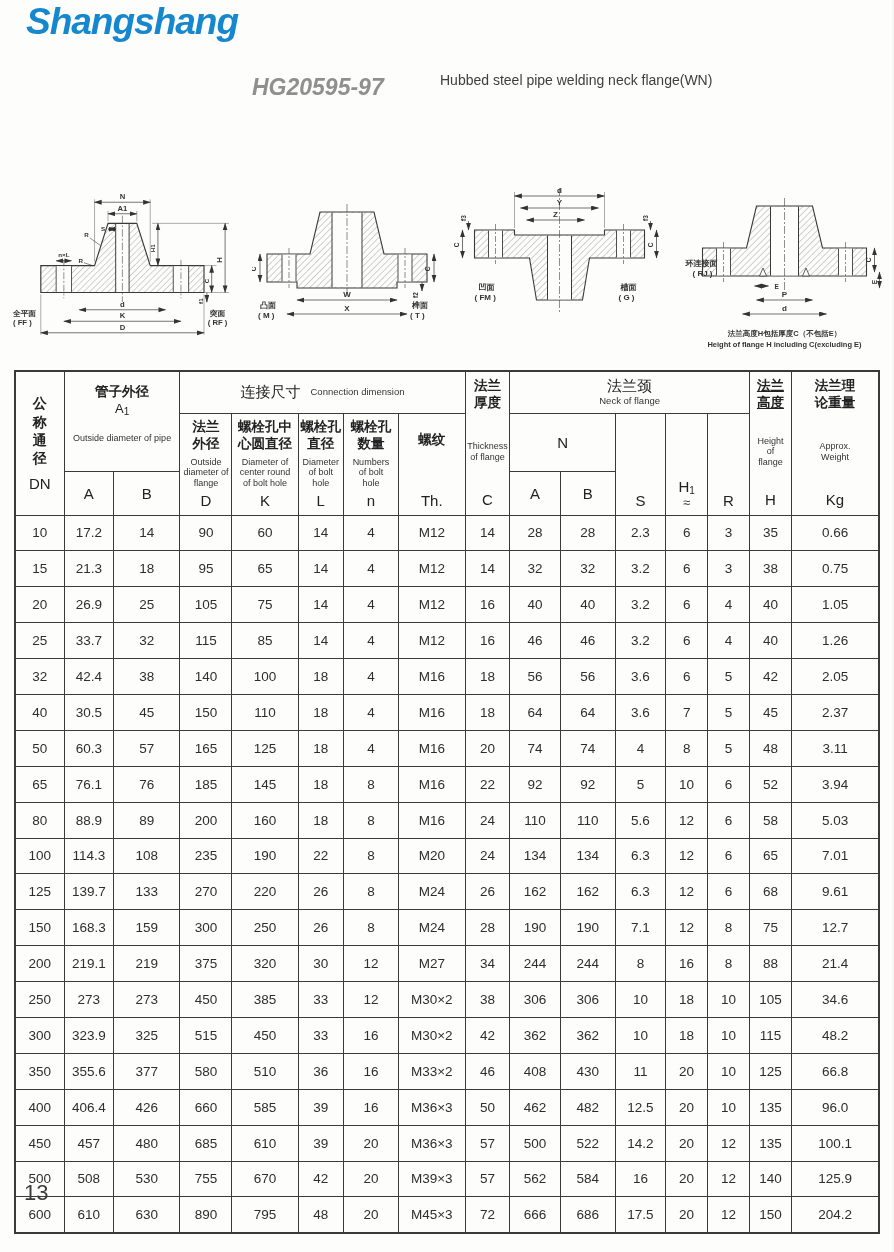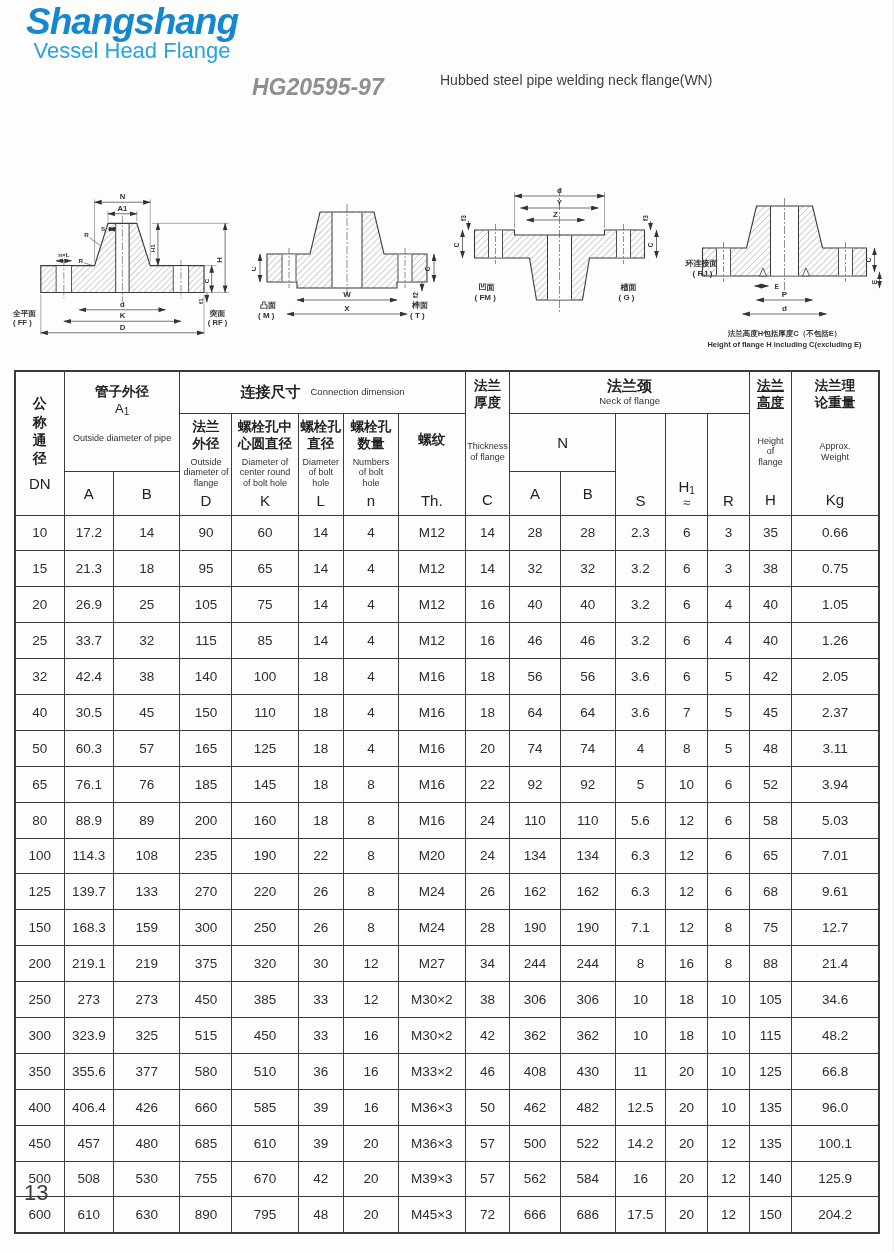--- a/index.html
+++ b/index.html
@@ -21,38 +21,37 @@
   
   table.spec{position:absolute;left:14px;top:370px;width:866px;border-collapse:collapse;table-layout:fixed;background:#fdfdfc;}
   table.spec th,table.spec td{border:1.2px solid #3a3a3a;padding:0;text-align:center;vertical-align:middle;font-weight:normal;}
   table.spec{border:2.5px solid #3a3a3a;}
   tbody td{font-size:13.5px;color:#2e2e2e;height:34.9px;}
   .hcell{display:flex;flex-direction:column;justify-content:space-between;align-items:center;box-sizing:border-box;padding:5px 1px;}
   .hc-full{height:140px;}
   .hc-2{height:100px;}
   .cn{font-size:13.5px;font-weight:600;color:#222;line-height:1.25;}
   .cnwrap{word-break:break-all;line-height:1.25;font-weight:600;font-size:13.5px;color:#222;}
-  .cn-lg{font-size:15px;font-weight:700;color:#222;}
+  .cn-lg{font-size:15px;font-weight:400;color:#222;}
   .en{font-size:9px;color:#333;line-height:1.15;}
   .code{font-size:15px;color:#222;}
   .sub1{font-size:10px;vertical-align:-2px;}
   .grp{display:flex;align-items:center;justify-content:center;gap:10px;height:100%;}
   .vtext{width:16px;margin:0 auto;word-break:break-all;line-height:1.3;font-size:14px;font-weight:600;color:#222;}
   .dncell{display:flex;flex-direction:column;align-items:center;justify-content:center;gap:8px;}
   .approx{font-size:13px;line-height:1;}
   .page-num{position:absolute;left:24px;top:1180px;font-size:22px;color:#3c3c3c;}
 </style>
 </head>
 <body>
 
 <div class="page">
 
   <div class="logo">
     <div class="logo-top">Shangshang</div>
-    <div class="logo-bottom">Vessel Head Flange</div>
   </div>
   <div class="standard">HG20595-97</div>
   <div class="subtitle">Hubbed steel pipe welding neck flange(WN)</div>
 
   <svg class="diag" style="left:12px;top:170px;" width="240" height="172" viewBox="0 0 250 172">
     <defs>
       <pattern id="hatch" width="4.5" height="4.5" patternUnits="userSpaceOnUse" patternTransform="rotate(45)">
         <rect width="4.5" height="4.5" fill="#fdfdfc"></rect>
         <line x1="0" y1="0" x2="0" y2="4.5" stroke="#7a7a7a" stroke-width="0.7"></line>
       </pattern>

